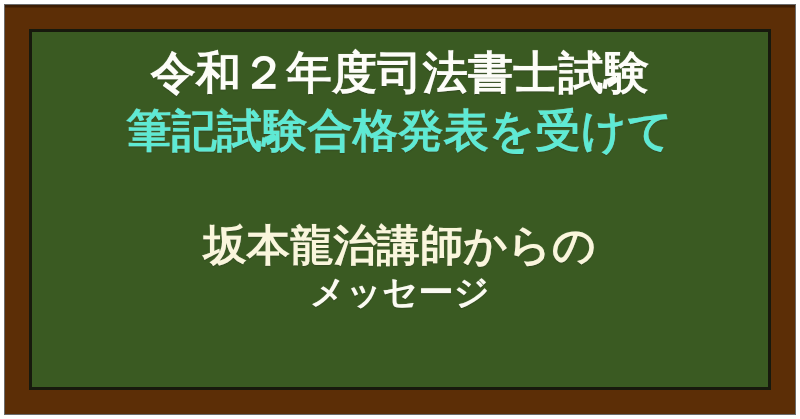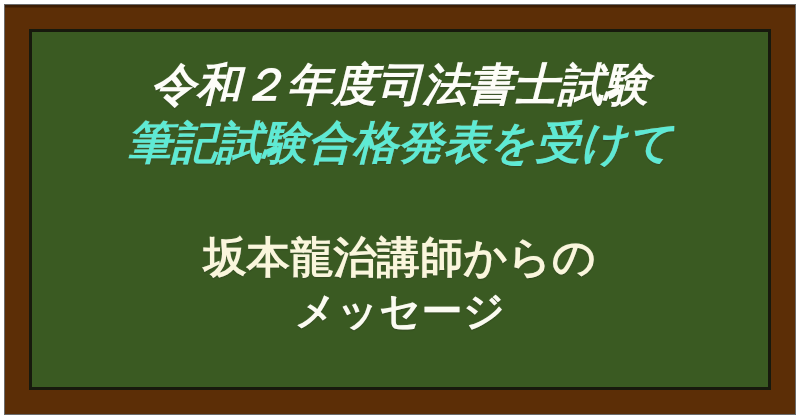--- a/index.html
+++ b/index.html
@@ -81,39 +81,38 @@
     width: 100%;
     text-align: center;
     font-family: "DejaVu Sans", "Liberation Sans", sans-serif;
     font-weight: 700;
     letter-spacing: 0.02em;
     line-height: 1.28;
     white-space: nowrap;
   }
 
   .block-top {
-    margin-top: 24px;
-    font-style: italic;
+    margin-top: 12px;
   }
 
   .block-bottom {
     margin-top: 59px;
   }
 
   .chalk-line {
     display: block;
     text-shadow:
        0 0 1px rgba(255,255,255,0.45),
        0 1px 1px rgba(0,0,0,0.28);
   }
 
   .line-1 { font-size: 45px; color: #fdfdf8; }
   .line-2 { font-size: 45px; color: #5eead4; }
   .line-3 { font-size: 43px; color: #faf6dc; }
-  .line-4 { font-size: 41px; color: #fbfbf2; }
+  .line-4 { font-size: 35px; color: #fbfbf2; font-family: Liberation Mono, monospace; }
 
 </style>
 </head>
 <body>
 
 <div class="card">
 
   <div class="frame-outline">
     <div class="frame-wood"></div>
 

